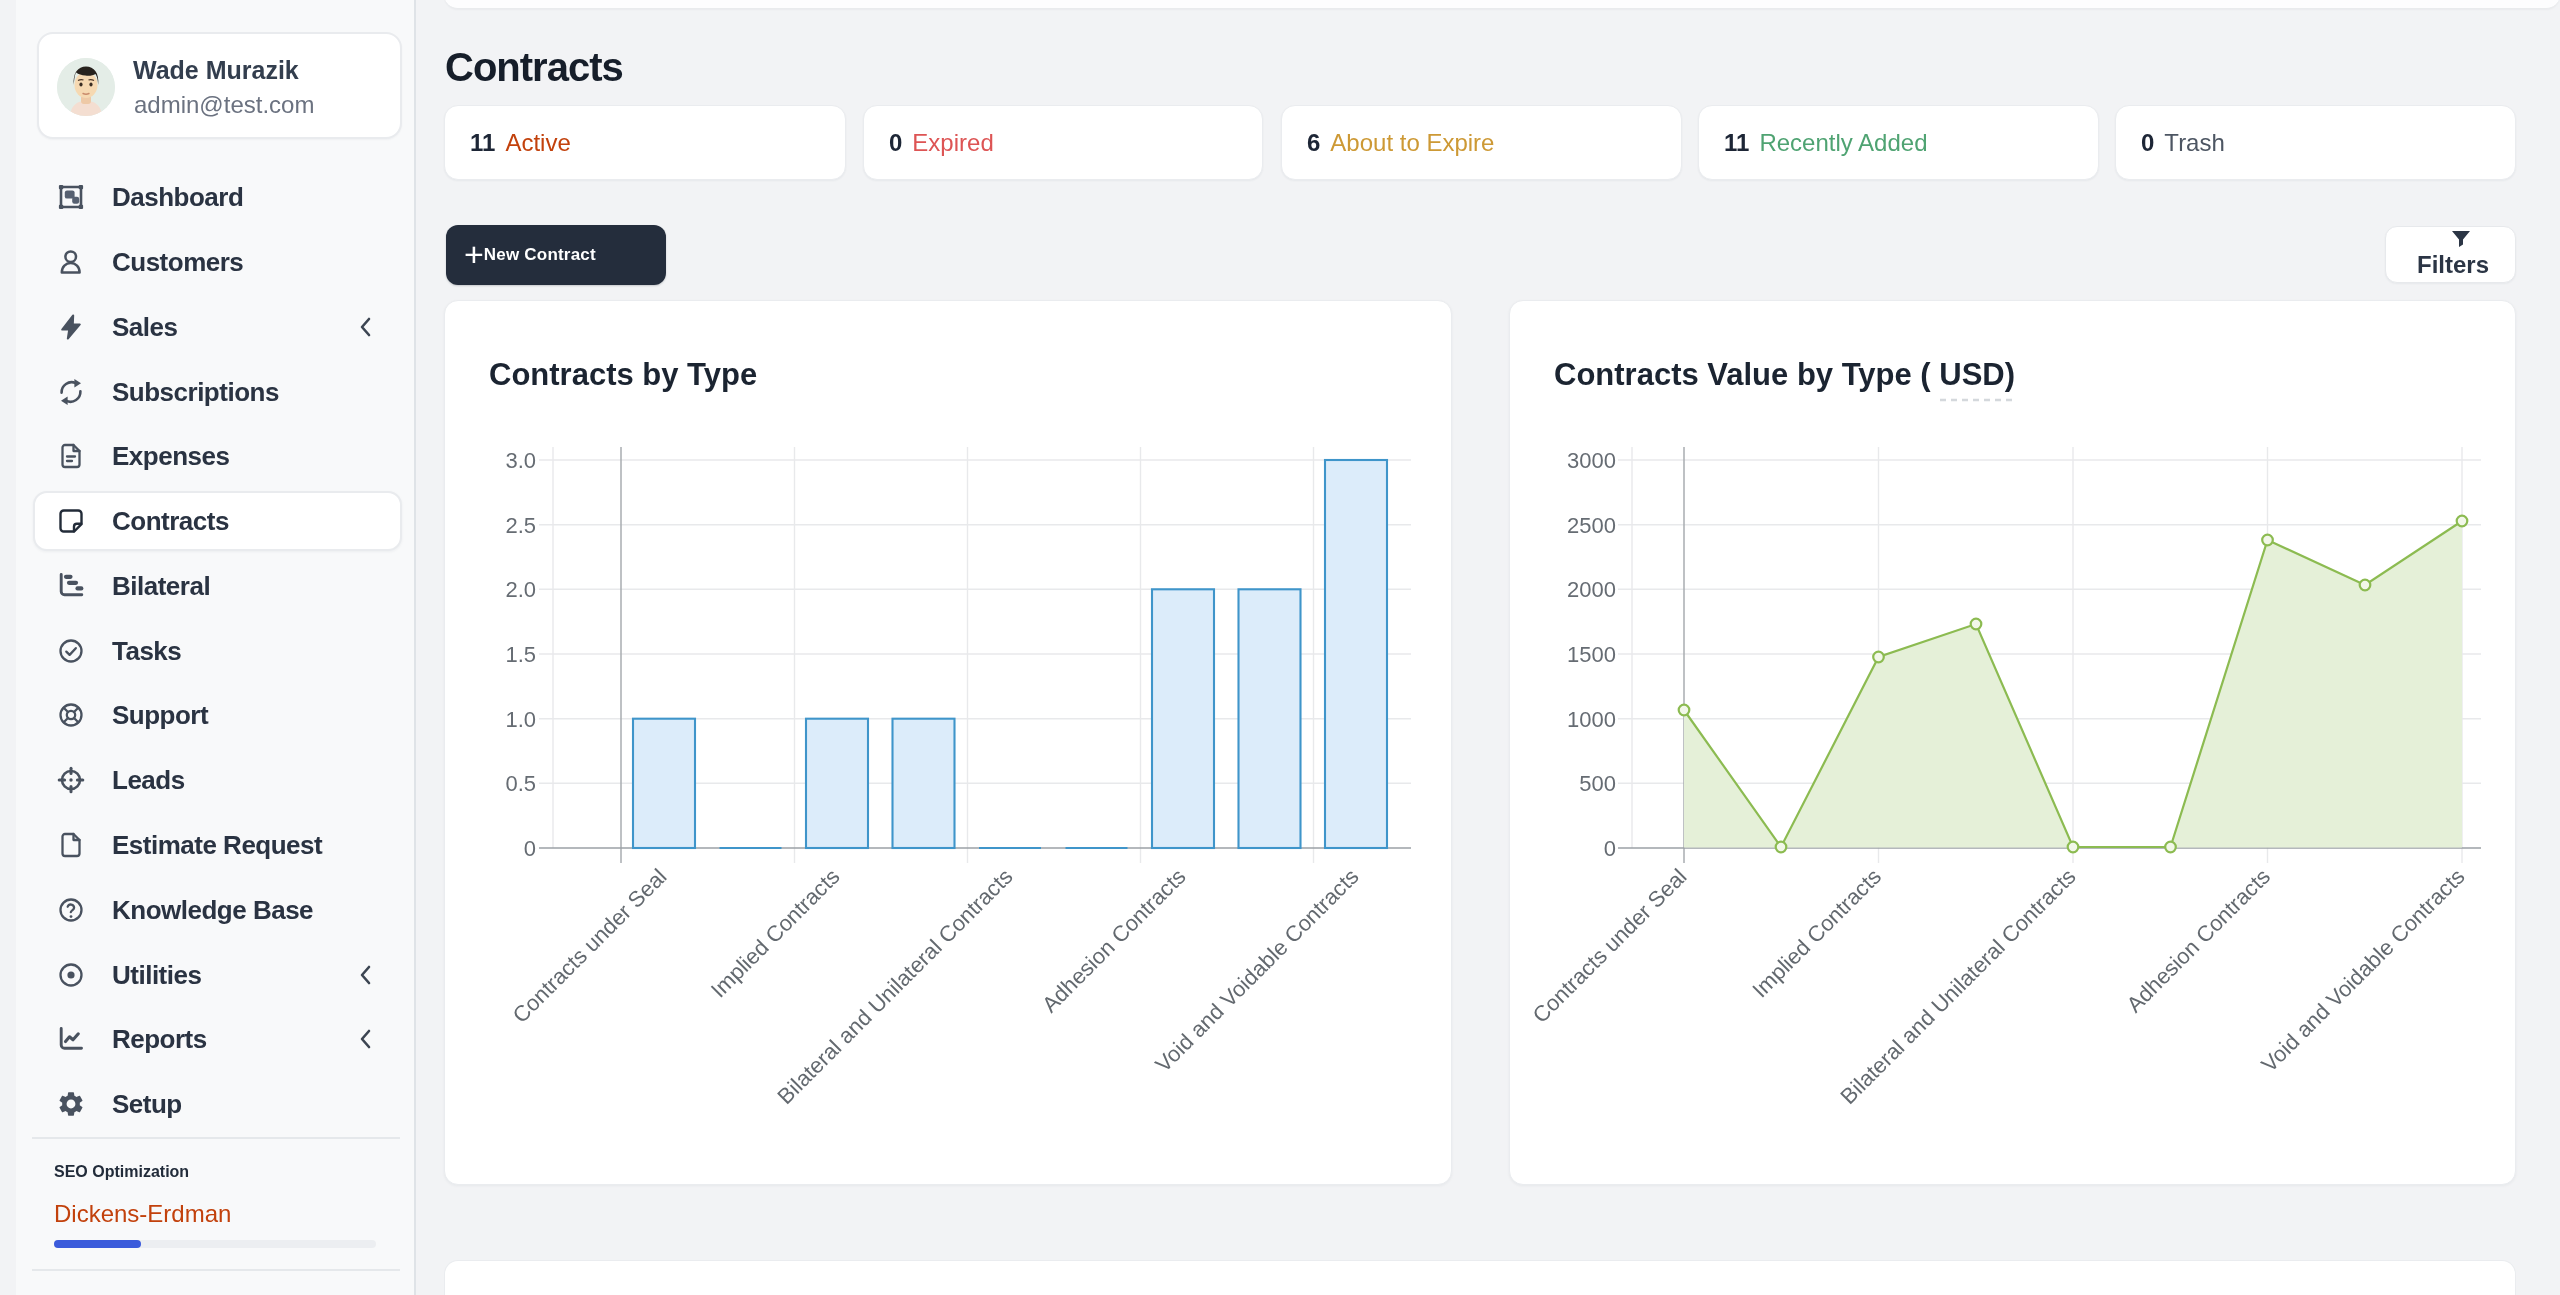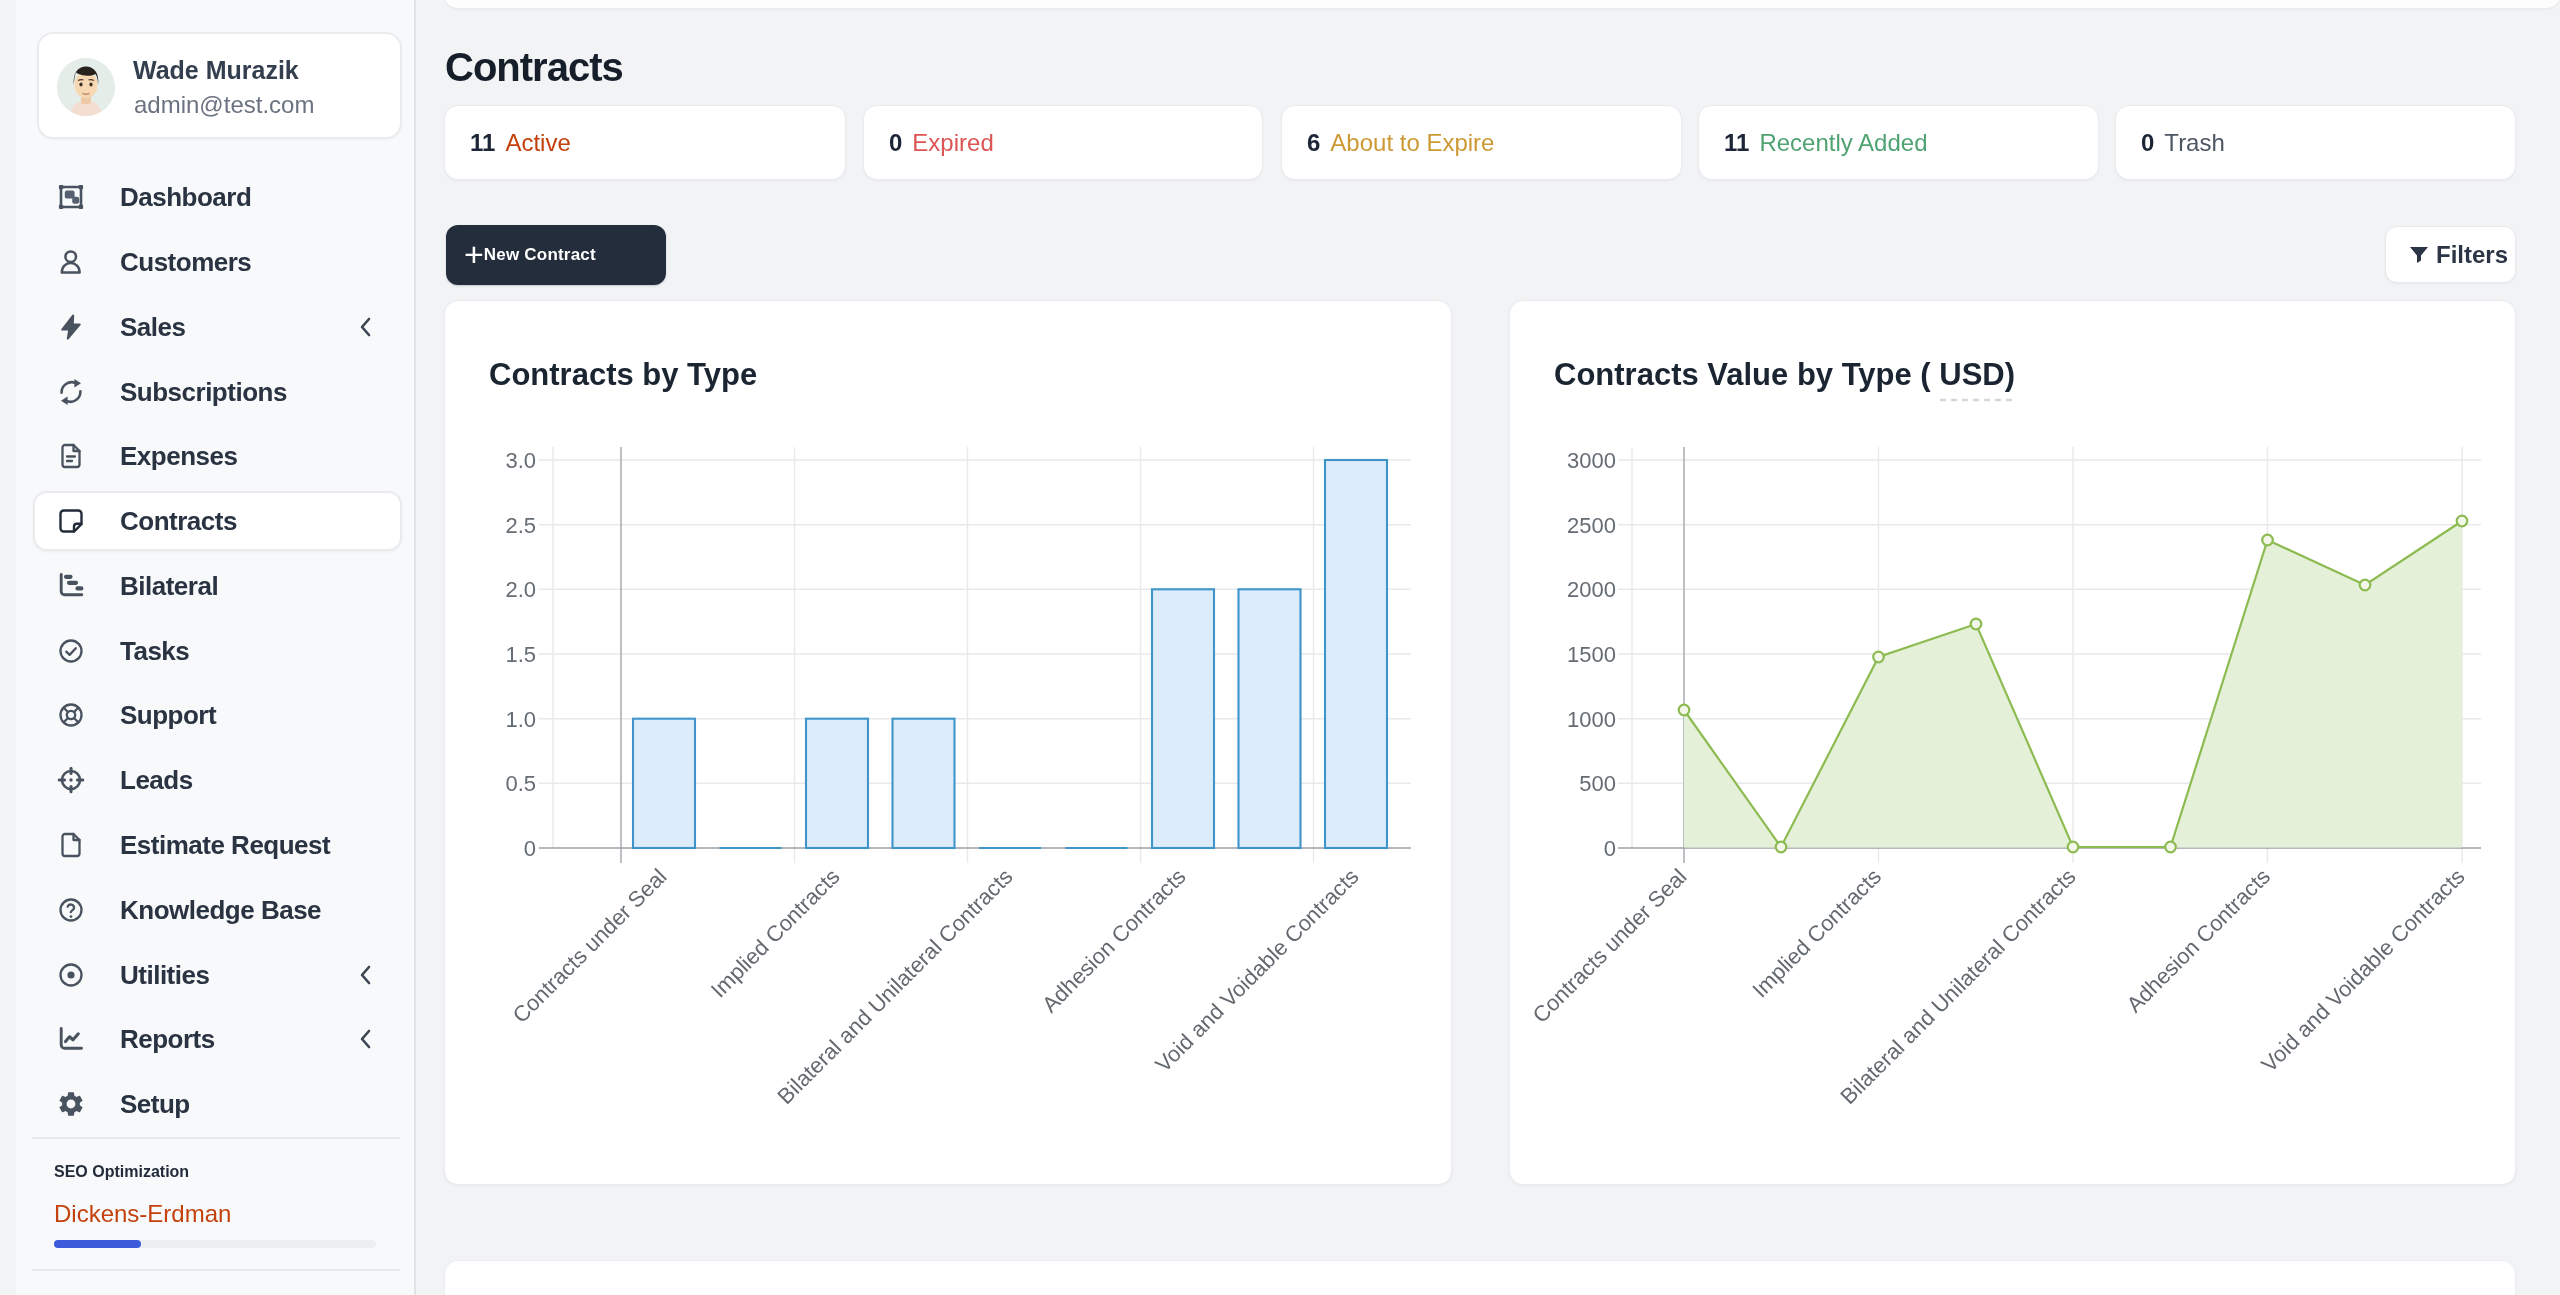--- a/index.html
+++ b/index.html
@@ -3,40 +3,40 @@
 <meta charset="utf-8">
 <style>
 html,body{margin:0;padding:0}
 body{width:2560px;height:1295px;position:relative;overflow:hidden;
   font-family:"Liberation Sans",sans-serif;background:#f2f3f5;}
 .sidebar{position:absolute;left:16px;top:0;width:398px;height:1295px;background:#f8f9fa;border-right:2px solid #dfe3e7;}
 .pcard{position:absolute;left:21px;top:32px;width:365px;height:107px;background:#fff;border:2px solid #e9ebee;border-radius:16px;box-sizing:border-box;box-shadow:0 1px 2px rgba(25,35,50,.04);}
 .avatar{position:absolute;left:18px;top:24px;width:58px;height:58px;border-radius:50%;background:#e3ece6;overflow:hidden;}
 .pname{position:absolute;left:94px;top:22px;font-size:25px;font-weight:700;color:#333e4e;}
 .pmail{position:absolute;left:95px;top:57px;font-size:24px;color:#6b7280;}
-.mi{position:absolute;left:17px;width:369px;height:64px;display:flex;align-items:center;gap:8px;}
+.mi{position:absolute;left:17px;width:369px;height:64px;display:flex;align-items:center;}
 .mi svg{margin-left:24px;flex:0 0 auto;}
 .mi span{margin-left:27px;font-size:26px;font-weight:700;color:#2a3342;letter-spacing:-.5px;}
 .mi.sel{background:#fff;border:2px solid #e9ebee;border-radius:14px;box-sizing:border-box;box-shadow:0 1px 3px rgba(25,35,50,.05);}
 .mi.sel svg{margin-left:22px}
 .chev{position:absolute;right:28px;}
 .sdiv{position:absolute;left:16px;width:368px;height:0;border-top:2px solid #e5e8eb;}
 .seo1{position:absolute;left:38px;top:1163px;font-size:16px;font-weight:700;color:#222c3a;}
 .seo2{position:absolute;left:38px;top:1200px;font-size:24px;font-weight:400;color:#c2410c;}
 .ptrack{position:absolute;left:38px;top:1240px;width:322px;height:8px;border-radius:4px;background:#eceef1;}
 .pfill{position:absolute;left:0;top:0;width:87px;height:8px;border-radius:4px;background:#3b5bdb;}
 .main{position:absolute;left:400px;top:0;width:2160px;height:1295px;}
 .topsliver{position:absolute;left:44px;top:-22px;width:2116px;height:30px;background:#fdfdfe;border-radius:14px;border-bottom:1px solid #e9ebed;box-shadow:0 1px 2px rgba(25,35,50,.04);}
 .h1{position:absolute;left:45px;top:45px;font-size:40px;font-weight:700;color:#161e2a;letter-spacing:-1px;}
 .scard{position:absolute;top:105px;height:75px;background:#fff;border:1px solid #eaecef;border-radius:14px;box-sizing:border-box;box-shadow:0 1px 2px rgba(25,35,50,.05);display:flex;align-items:center;padding-left:25px;font-size:24px;}
 .scard b{color:#1d2636;font-weight:700;margin-right:10px;}
 .btn-new{position:absolute;left:46px;top:225px;width:220px;height:60px;background:#242d3c;border-radius:12px;color:#fff;display:flex;align-items:center;box-shadow:0 1px 2px rgba(20,28,40,.2);}
 .btn-new .pl{font-size:34px;font-weight:400;margin-left:18px;line-height:0;margin-top:-3px}
 .btn-new .tx{font-size:17px;font-weight:700;letter-spacing:.2px}
-.btn-fil{position:absolute;left:1985px;top:226px;width:131px;height:57px;background:#fff;border:1px solid #e7e9ec;border-radius:12px;box-sizing:border-box;display:flex;align-items:center;color:#2b3545;box-shadow:0 1px 2px rgba(25,35,50,.05);}
+.btn-fil{position:absolute;left:1985px;top:226px;width:131px;height:57px;background:#fff;border:1px solid #e7e9ec;border-radius:12px;box-sizing:border-box;display:flex;align-items:center;color:#2b3545;box-shadow:0 1px 2px rgba(25,35,50,.05);flex-direction:column;}
 .btn-fil .tx{font-size:24px;font-weight:700;margin-left:5px}
 .ccard{position:absolute;top:300px;background:#fff;border:1px solid #eaecef;border-radius:14px;box-sizing:border-box;box-shadow:0 1px 3px rgba(25,35,50,.05);}
 .ctitle{position:absolute;left:44px;top:56px;font-size:31px;font-weight:700;color:#1b2431;}
 .bigcard{position:absolute;left:44px;top:1260px;width:2072px;height:60px;background:#fff;border-radius:14px 14px 0 0;border:1px solid #eaecef;border-bottom:none;box-sizing:border-box;}
 svg text{font-family:"Liberation Sans",sans-serif;}
 </style>
 </head>
 <body>
 <div class="sidebar">
   <div class="pcard">

